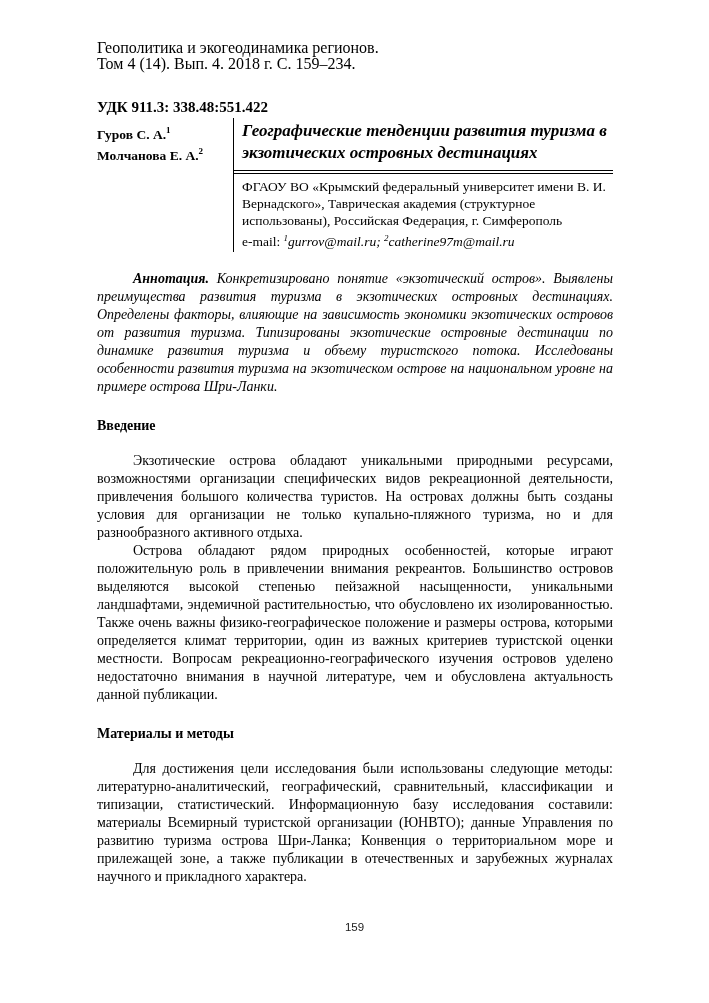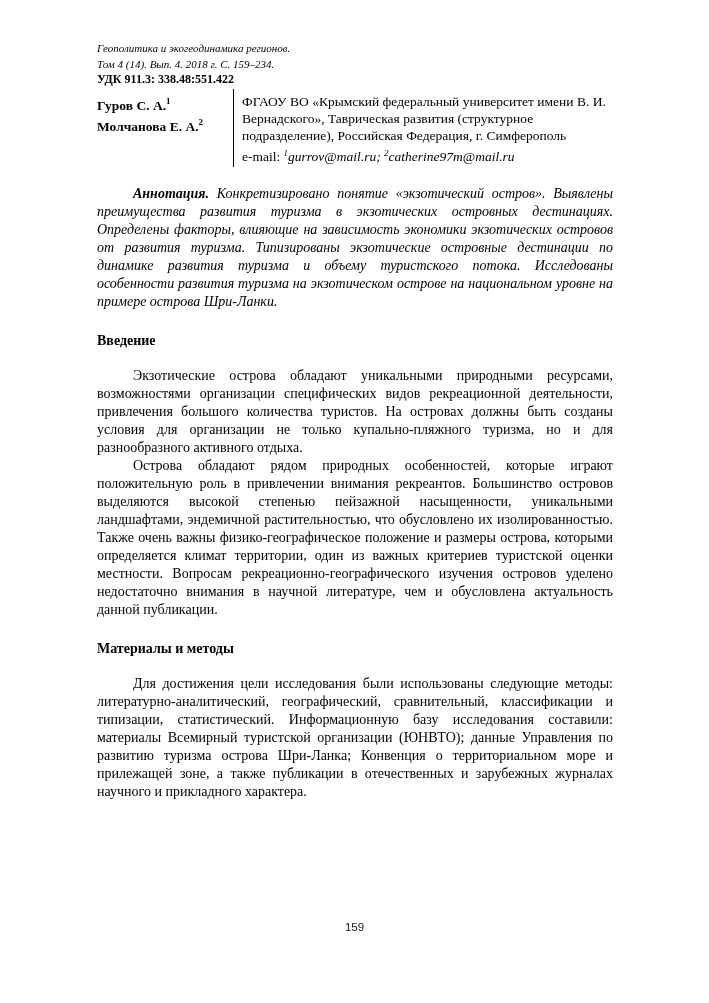--- a/index.html
+++ b/index.html
@@ -4,23 +4,23 @@
 <style>
   * { margin: 0; padding: 0; box-sizing: border-box; }
   html, body { background: #ffffff; }
   body {
     width: 709px; height: 1003px; position: relative;
     font-family: "Liberation Serif", serif; color: #000;
     overflow: hidden;
   }
   .page { position: absolute; inset: 0; padding: 40px 96px 0 97px; }
 
-  .journal-header { font-style: italic; font-size: 11px; line-height: 16px; }
+  .journal-header { font-size: 16px; line-height: 16px; }
 
-  .udc { font-weight: bold; font-size: 12px; }
+  .udc { font-weight: bold; font-size: 15px; margin-top: 27px; }
 
   .title-table { display: flex; margin-top: 2px; }
   .authors-col { flex: none; width: 136px; font-weight: bold; font-size: 13.5px; line-height: 17px; padding-top: 4px; }
   .author sup { font-size: 9px; }
   .right-col { flex: 1; border-left: 1.5px solid #000; }
   .article-title {
     font-weight: bold; font-style: italic; font-size: 17px; line-height: 22px;
     padding: 2px 2px 6px 8px; border-bottom: 4px double #000;
   }
   .affiliation { font-size: 13.5px; line-height: 17px; padding: 4px 2px 2px 8px; }
@@ -60,22 +60,23 @@
   </div>
 
   <div class="udc">УДК 911.3: 338.48:551.422</div>
 
   <div class="title-table">
     <div class="authors-col">
       <div class="author"><span>Гуров С. А.</span><sup>1</sup></div>
       <div class="author"><span>Молчанова Е. А.</span><sup>2</sup></div>
     </div>
     <div class="right-col">
+      <div class="article-title">Географические тенденции развития туризма в экзотических островных дестинациях</div>
       <div class="affiliation">
-        <span>ФГАОУ ВО «Крымский федеральный университет имени В. И. Вернадского», Таврическая развития (структурное подразделение), Российская Федерация, г. Симферополь</span>
+        <span>ФГАОУ ВО «Крымский федеральный университет имени В. И. Вернадского», Таврическая академия (структурное использованы), Российская Федерация, г. Симферополь</span>
         <div class="email-line">
           <span>e-mail:</span>
           <span class="email"><sup>1</sup><span>gurrov@mail.ru;</span></span>
           <span class="email"><sup>2</sup><span>catherine97m@mail.ru</span></span>
         </div>
       </div>
     </div>
   </div>
 
   <p class="abstract">

